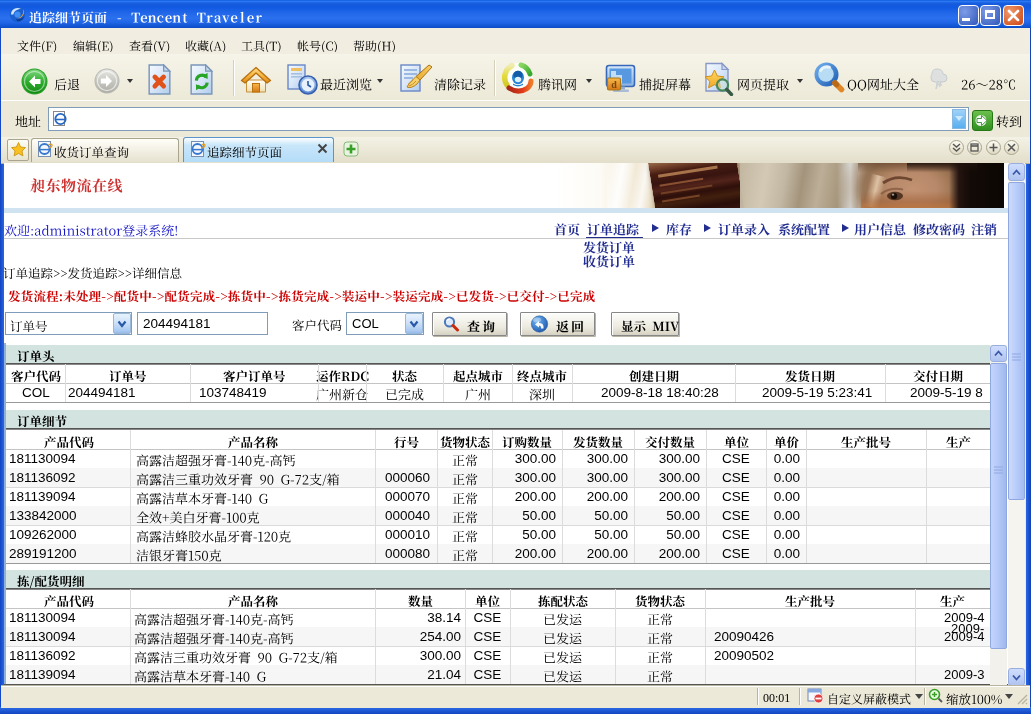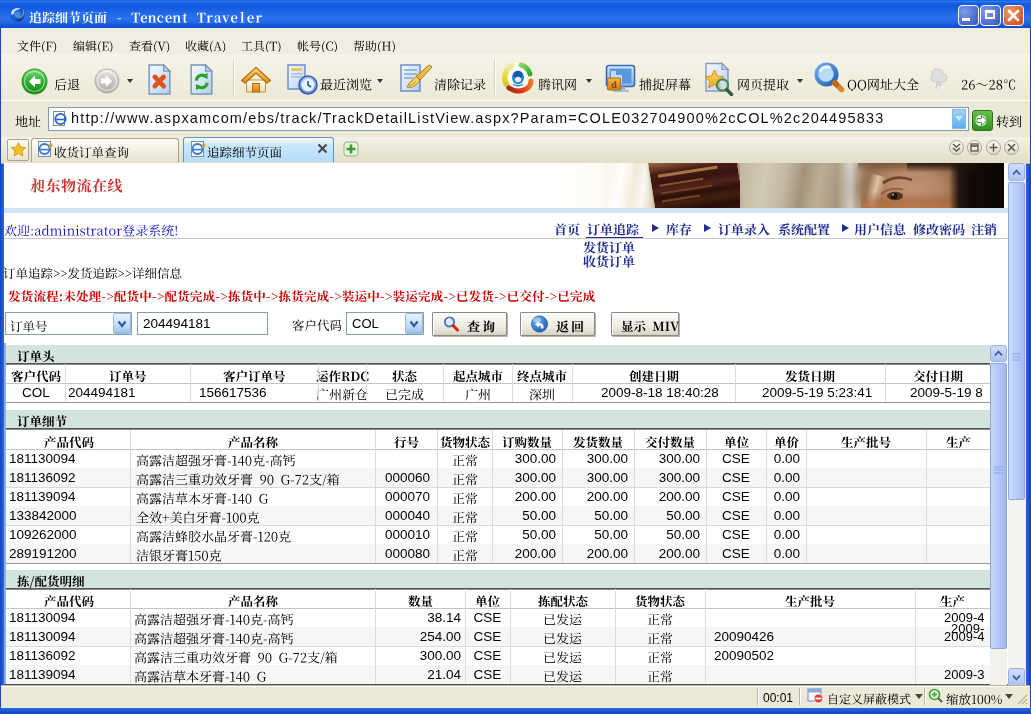--- a/index.html
+++ b/index.html
@@ -250,21 +250,20 @@
     <div class="a" style="left:15px;top:112px;"><svg width="26.00" height="13.00" viewBox="0 -880 2000 1000" style="vertical-align:-1.56px;fill:#000;">
         <use href="#r5730" x="0"></use>
         <use href="#r5740" x="1000"></use>
       </svg></div>
     <div class="a" style="left:48px;top:107px;width:921px;height:24px;background:#fff;border:1px solid #7f9db9;box-sizing:border-box;"></div>
     <svg class="a" style="left:53px;top:111px" width="15" height="16" viewBox="0 0 15 16">
 <rect x="0.5" y="0.5" width="11" height="14" fill="#fff" stroke="#888"></rect>
 <circle cx="7.5" cy="8" r="5.2" fill="none" stroke="#2868c8" stroke-width="1.8"></circle>
 <path d="M3 8.5 L12.5 8.5" stroke="#2868c8" stroke-width="1.6"></path>
 </svg>
-    <div class="lat" style="left:71px;top:110px;font-size:14.5px;color:#111;letter-spacing:1.15px;">http://www.aspxamcom/ebs/track/TrackDetailListView.aspx?Param=COLE032704900%2cCOL%2c204495833</div>
     <div class="a" style="left:952px;top:109px;width:14px;height:20px;background:linear-gradient(180deg,#9fd2f8,#58aef0);border:1px solid #88b8e0;box-sizing:border-box;"></div>
 <svg class="a" style="left:955px;top:116px" width="8" height="6" viewBox="0 0 8 6">
       <path d="M0 0 L4 5 L8 0" fill="#cfe8fc"></path>
     </svg>
     <div class="a" style="left:972px;top:110px;width:21px;height:21px;border-radius:3px;background:linear-gradient(180deg,#6cc04c,#2f8f1f);border:1px solid #267817;box-sizing:border-box;"></div>
 <svg class="a" style="left:975px;top:113px" width="15" height="15" viewBox="0 0 15 15">
       <circle cx="6" cy="7.5" r="5.5" fill="#fff" opacity="0.9"></circle>
       <path d="M6.5 2.5 L12 7.5 L6.5 12.5 L6.5 9.5 L2 9.5 L2 5.5 L6.5 5.5 Z" fill="#fff" stroke="#1f7f18" stroke-width="0.8"></path>
     </svg>
     <div class="a" style="left:996px;top:112px;"><svg width="26.00" height="13.00" viewBox="0 -880 2000 1000" style="vertical-align:-1.56px;fill:#000;">
@@ -641,21 +640,21 @@
       </svg></div>
     <div class="a" style="left:912.5px;top:367px;"><svg width="50.00" height="12.50" viewBox="0 -880 4000 1000" style="vertical-align:-1.50px;fill:#000;">
         <use href="#b4ea4" x="0"></use>
         <use href="#b4ed8" x="1000"></use>
         <use href="#b65e5" x="2000"></use>
         <use href="#b671f" x="3000"></use>
       </svg></div>
     <div class="a" style="left:6px;top:383px;width:984px;height:1px;background:#c4c4c4;"></div>
     <div style="position:absolute;top:385px;font-size:13.5px;color:#000;white-space:pre;font-family:'Liberation Sans',sans-serif;left:7px;width:58px;text-align:center;">COL</div>
     <div style="position:absolute;top:385px;font-size:13.5px;color:#000;white-space:pre;font-family:'Liberation Sans',sans-serif;left:68px;">204494181</div>
-    <div style="position:absolute;top:385px;font-size:13.5px;color:#000;white-space:pre;font-family:'Liberation Sans',sans-serif;left:199px;">156617536</div>
+    <div style="position:absolute;top:385px;font-size:13.5px;color:#000;white-space:pre;font-family:'Liberation Sans',sans-serif;left:199px;">103748419</div>
     <div class="a" style="left:316.0px;top:385px;"><svg width="52.00" height="13.00" viewBox="0 -880 4000 1000" style="vertical-align:-1.56px;fill:#000;">
         <use href="#r5e7f" x="0"></use>
         <use href="#r5dde" x="1000"></use>
         <use href="#r65b0" x="2000"></use>
         <use href="#r4ed3" x="3000"></use>
       </svg></div>
     <div class="a" style="left:385.0px;top:385px;"><svg width="39.00" height="13.00" viewBox="0 -880 3000 1000" style="vertical-align:-1.56px;fill:#000;">
         <use href="#r5df2" x="0"></use>
         <use href="#r5b8c" x="1000"></use>
         <use href="#r6210" x="2000"></use>
@@ -1135,21 +1134,21 @@
       <path d="M0 1 H9 M0 4 H9 M0 7 H9" stroke="#90a8e0" stroke-width="1"></path>
     </svg>
     <div class="a" style="left:1008px;top:668px;width:17px;height:18px;border-radius:3px;background:linear-gradient(180deg,#cfddfd,#b0c4f0);border:1px solid #98aee0;box-sizing:border-box;"></div>
     <svg class="a" style="left:1012px;top:674px" width="9" height="7" viewBox="0 0 9 7">
       <path d="M1 1.5 L4.5 5.5 L8 1.5" fill="none" stroke="#3858a8" stroke-width="1.8"></path>
     </svg>
     <div class="a" style="left:1px;top:685px;width:1029px;height:22px;background:#ece9d8;border-top:1px solid #b8b4a0;box-shadow:inset 0 1px 0 #fff;"></div>
     <div class="a" style="left:757px;top:688px;width:1px;height:17px;background:#b8b4a0;border-right:1px solid #fff;"></div>
     <div class="a" style="left:799px;top:688px;width:1px;height:17px;background:#b8b4a0;border-right:1px solid #fff;"></div>
     <div class="a" style="left:924px;top:688px;width:1px;height:17px;background:#b8b4a0;border-right:1px solid #fff;"></div>
-    <div class="lat" style="left:763px;top:691px;font-size:12px;color:#000;">00:01</div>
+    <div class="lat" style="left:763px;top:691px;font-size:12px;color:#000;font-family:Liberation Serif, serif;">00:01</div>
     <svg class="a" style="left:807px;top:688px" width="17" height="16" viewBox="0 0 17 16">
 <rect x="1" y="1" width="13" height="12" fill="#f8f8ff" stroke="#7088b8"></rect>
 <rect x="1" y="1" width="13" height="3.5" fill="#88a8e0"></rect>
 <circle cx="11.5" cy="10.5" r="4.5" fill="#e04040" stroke="#fff" stroke-width="0.8"></circle>
 <rect x="8.5" y="9.6" width="6" height="1.8" fill="#fff"></rect>
 </svg>
     <div class="a" style="left:827px;top:690px;"><svg width="84.00" height="12.00" viewBox="0 -880 7000 1000" style="vertical-align:-1.44px;fill:#000;">
         <use href="#r81ea" x="0"></use>
         <use href="#r5b9a" x="1000"></use>
         <use href="#r4e49" x="2000"></use>

